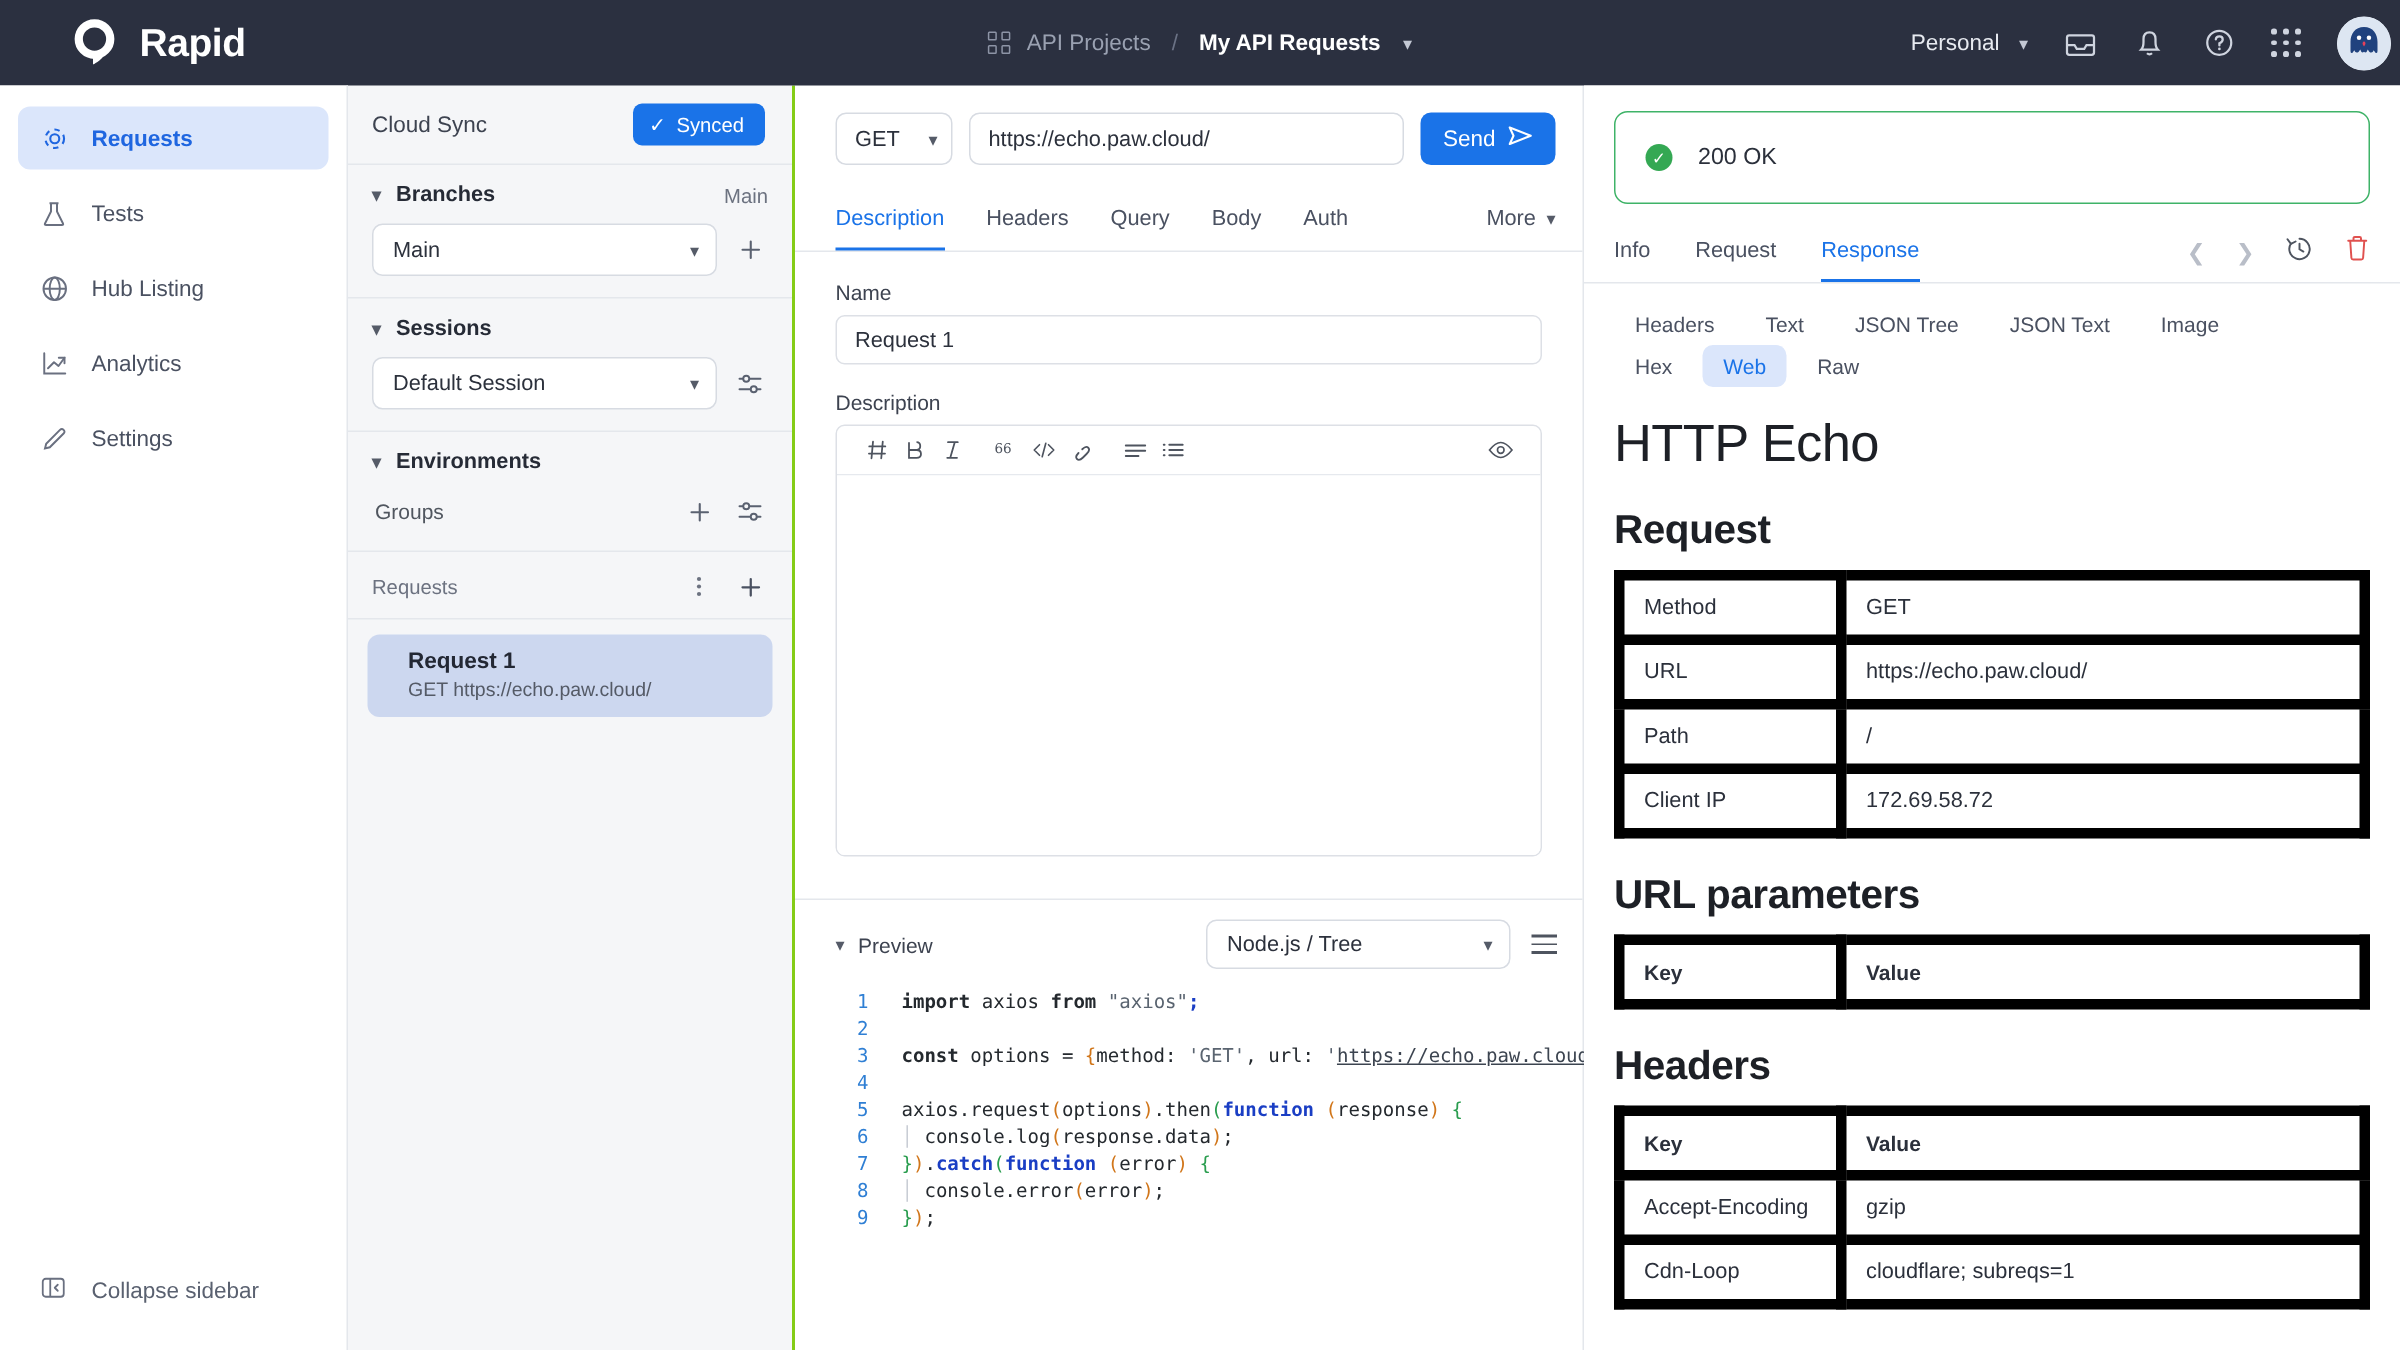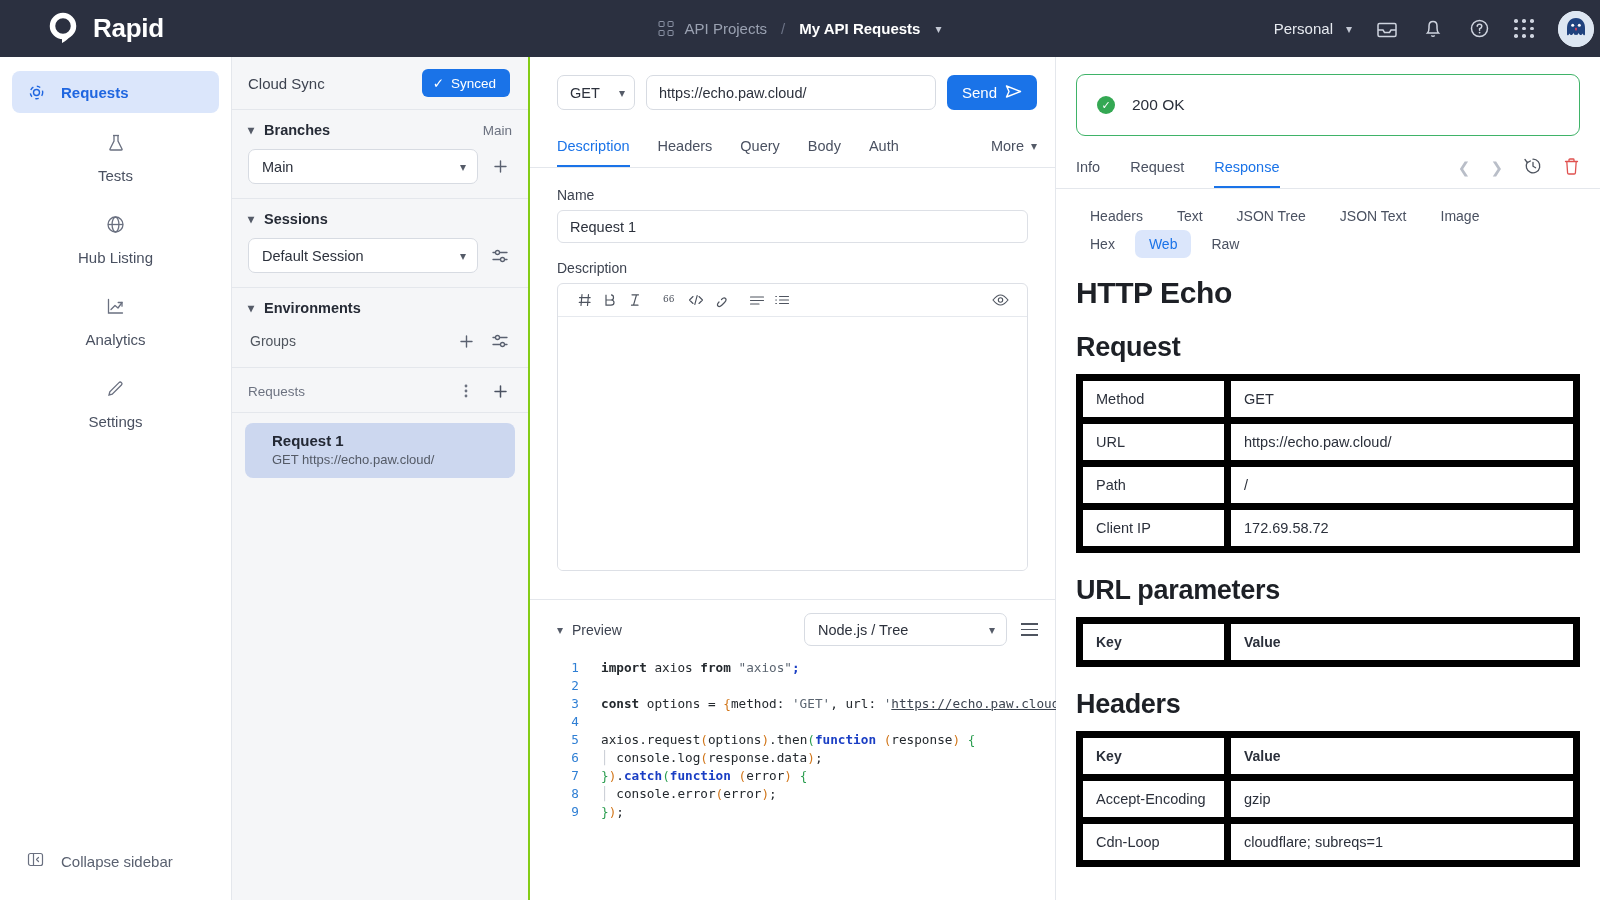--- a/index.html
+++ b/index.html
@@ -55,21 +55,21 @@
   .leftnav {
     width: 232px; background: #ffffff; border-right: 1px solid #e4e7ec;
     display: flex; flex-direction: column; padding-top: 14px;
     position: relative; flex: none;
   }
   .navitem {
     display: flex; align-items: center; gap: 15px;
     margin: 0 12px; padding: 11px 14px; border-radius: 8px;
     font-size: 15px; color: #4a5161; cursor: pointer;
   }
-  .navitem + .navitem { margin-top: 8px; flex-direction: column; }
+  .navitem + .navitem { margin-top: 8px; }
   .navitem.active { background: #dbe6fb; color: #1f66e0; font-weight: 600; }
   .navicon { width: 20px; height: 20px; display: flex; align-items: center; justify-content: center; }
   .collapse {
     position: absolute; bottom: 28px; left: 0; right: 0;
     display: flex; align-items: center; gap: 16px;
     padding-left: 26px; font-size: 15px; color: #5a6170; cursor: pointer;
   }
 
   
   .sidebar {
@@ -229,21 +229,21 @@
   .trash-ic { color: #e0514f; cursor: pointer; }
 
   .subtabs { padding: 13px 20px 0 20px; display: flex; flex-wrap: wrap; gap: 0 6px; max-width: 470px; }
   .stab {
     font-size: 14px; color: #4a5161; padding: 6px 14px; border-radius: 7px; cursor: pointer;
     white-space: nowrap;
   }
   .stab.active { background: #dbe6fb; color: #1a73e8; }
 
   .webview { padding: 18px 20px 0 20px; }
-  .wv-h1 { font-size: 30px; font-weight: bold; color: #1d2026; letter-spacing: -0.4px; }
+  .wv-h1 { font-size: 35px; font-weight: normal; color: #1d2026; letter-spacing: -0.4px; }
   .wv-pre {
     background: #f4f5f7; border: 1px solid #e6e8ec; border-radius: 4px;
     font-family: "DejaVu Sans Mono", monospace; font-size: 13px; color: #353a44;
     padding: 11px 13px; margin-top: 13px;
   }
   .wv-h2 { font-size: 27px; font-weight: bold; color: #1d2026; margin-top: 22px; letter-spacing: -0.3px; }
   table.wv { width: 100%; border-collapse: collapse; margin-top: 11px; font-size: 14.5px; }
   table.wv td, table.wv th {
     border: 7px solid #000000; padding: 10px 13px; text-align: left; color: #2b303b; font-weight: normal;
   }

